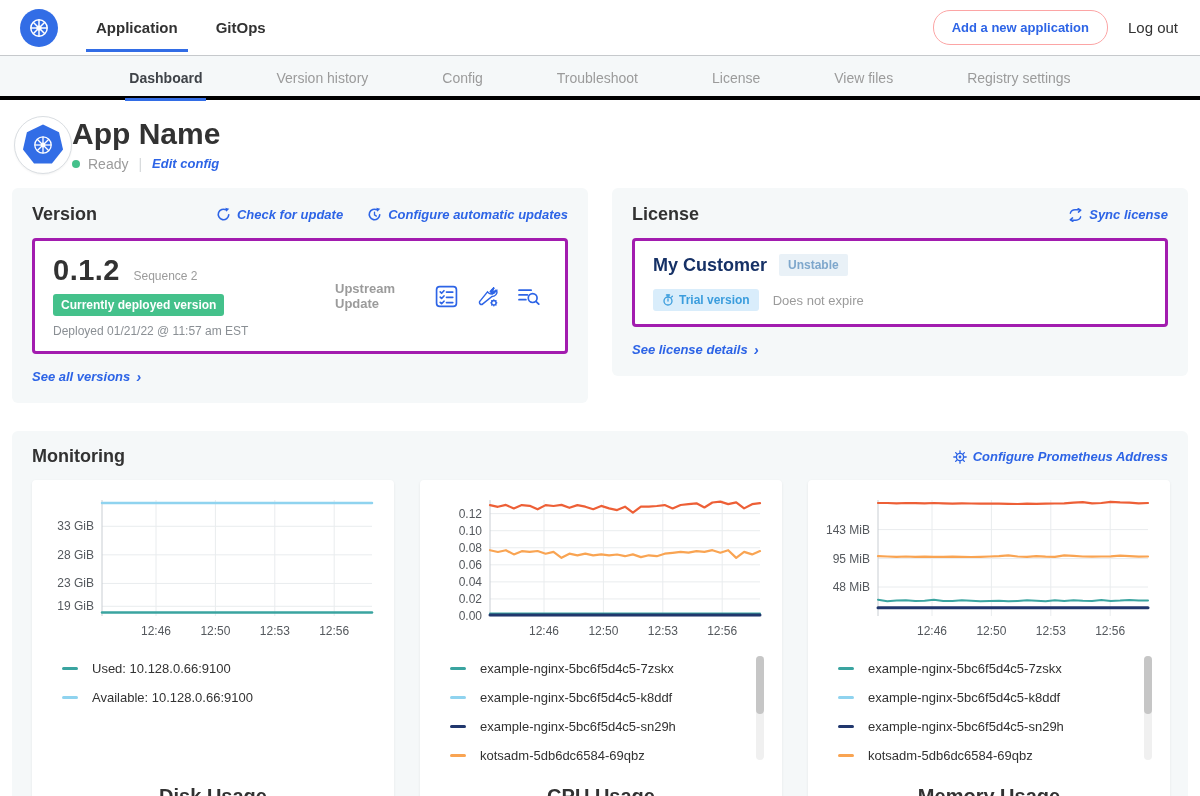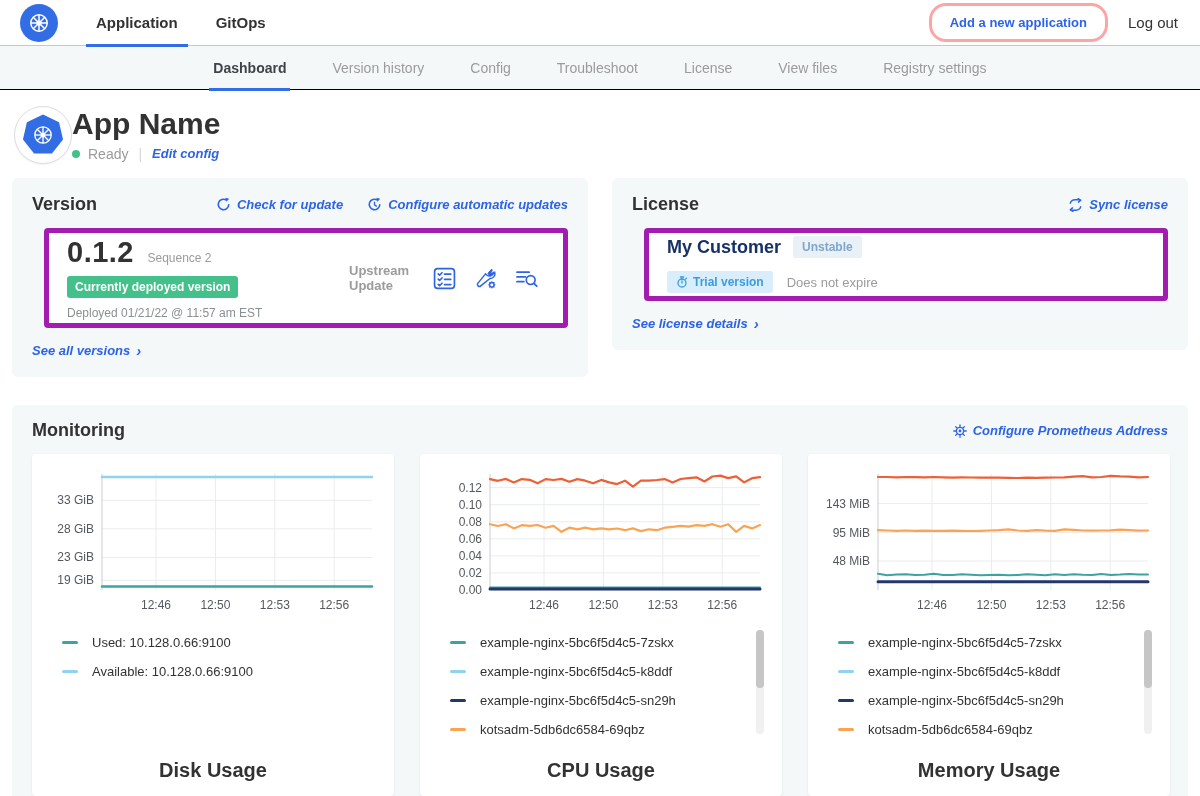--- a/index.html
+++ b/index.html
@@ -3,36 +3,36 @@
 <meta charset="utf-8">
 <style>
   * { box-sizing: border-box; }
   html,body { margin:0; padding:0; }
   body {
     width:1200px; height:796px; overflow:hidden;
     background:#fff; color:#323232;
     font-family:"Liberation Sans", sans-serif;
   }
   
-  .topnav{ height:46px; display:flex; align-items:center; padding:0 20px;
+  .topnav{ height:56px; display:flex; align-items:center; padding:0 20px;
            border-bottom:1px solid #c6c9cc; background:#fff; }
   .k8s-logo{ width:38px; height:38px; margin-right:26px; flex:0 0 auto; }
   .nav-tab{ position:relative; height:46px; display:flex; align-items:center;
             padding:0 12px; margin-right:14px; font-size:15px; font-weight:600;
             color:#323232; cursor:pointer; }
   .nav-tab.active::after{ content:""; position:absolute; left:2px; right:2px;
             bottom:-1px; height:3px; background:#326de6; }
   .topnav .spacer{ flex:1; }
-  .add-btn{ border:3px solid #fca5a5; color:#2d64e6; background:#fff;
+  .add-btn{ border:1px solid #fca5a5; color:#2d64e6; background:#fff;
             font-family:inherit; font-weight:700; font-size:13px;
             border-radius:17px; padding:9px 18px; margin-right:20px; cursor:pointer; }
   .logout{ font-size:15px; color:#323232; cursor:pointer; padding-right:2px; }
   
-  .subnav{ height:44px; background:#f5f8f9; border-bottom:1px solid #000000;
-           display:flex; justify-content:center; gap:46px; }
+  .subnav{ height:44px; background:#f5f8f9; border-bottom:4px solid #000000;
+           display:flex; justify-content:center; gap:74px; }
   .subnav-tab{ position:relative; display:flex; align-items:center; height:44px;
            font-size:14px; color:#9b9b9b; cursor:pointer; }
   .subnav-tab.active{ color:#3f4348; font-weight:700; }
   .subnav-tab.active::after{ content:""; position:absolute; left:-4px; right:-4px;
            bottom:-1px; height:3px; background:#326de6; }
   
   .app-header{ display:flex; align-items:center; padding:16px 14px 14px; }
   .app-logo{ width:58px; height:58px; border-radius:50%; background:#fff;
            border:1px solid #dadee2; display:flex; align-items:center;
            justify-content:center; box-shadow:0 1px 2px rgba(0,0,0,.05); }
@@ -43,22 +43,22 @@
   .link{ color:#2d64e6; font-weight:600; font-size:13px; cursor:pointer;
          display:inline-flex; align-items:center; gap:6px;font-style:italic; }
   .link svg{ flex:0 0 auto; }
   .chev{ font-weight:700; font-size:15px; line-height:0.8; }
   
   .cards-row{ display:flex; gap:24px; padding:0 12px; align-items:flex-start; }
   .panel{ background:#f5f8f9; border-radius:6px; padding:16px 20px 18px; flex:1; }
   .panel-header{ display:flex; align-items:center; margin-bottom:13px; }
   .panel-title{ font-size:18px; font-weight:700; color:#323232; }
   .panel-links{ margin-left:auto; display:flex; gap:24px; }
-  .inner-card{ background:#fff; border:5px solid #a21caf; border-radius:4px;
-               padding:3px 18px;margin-left:12px; }
+  .inner-card{ background:#fff; border:3px solid #a21caf; border-radius:4px;
+               padding:13px 18px; }
   
   .version-inner{ display:flex; align-items:center; }
   .v-left{ min-width:250px; }
   .v-num{ font-size:29px; font-weight:700; letter-spacing:.5px; }
   .v-seq{ font-size:12px; color:#9b9b9b; margin-left:9px; }
   .deploy-badge{ display:inline-block; background:#44c18b; color:#fff; font-size:12px;
                font-weight:700; padding:4px 8px; border-radius:3px; margin:7px 0 8px; }
   .deployed-at{ font-size:12px; color:#8a8f94; }
   .v-mid{ flex:1; text-align:left; padding-left:32px; font-size:13px; font-weight:700;
           color:#9b9b9b; }

